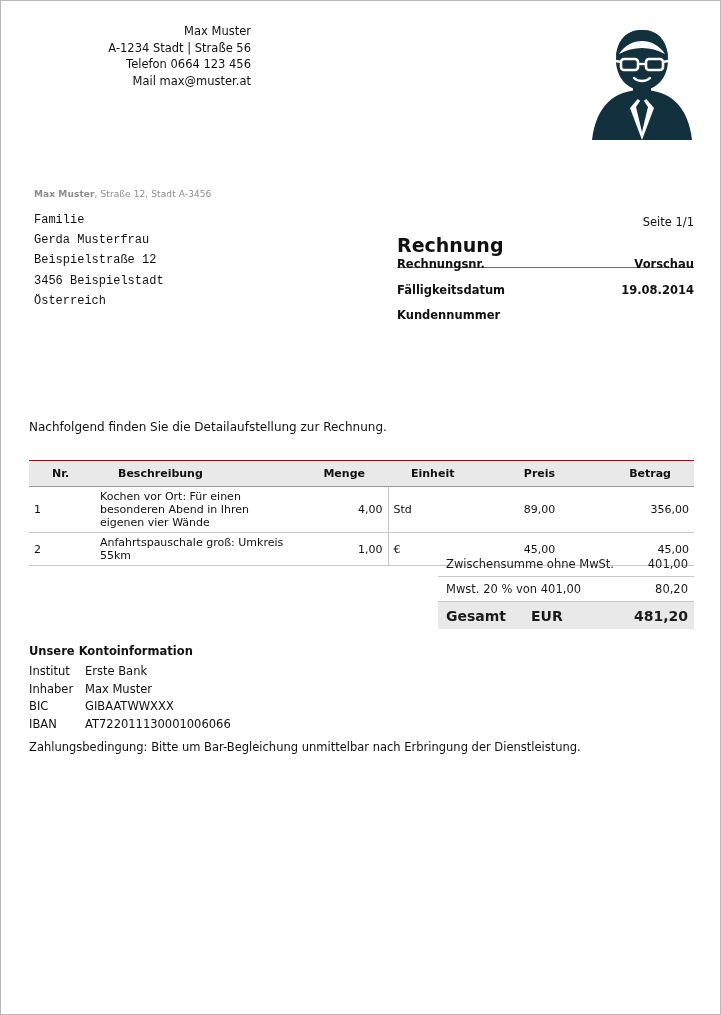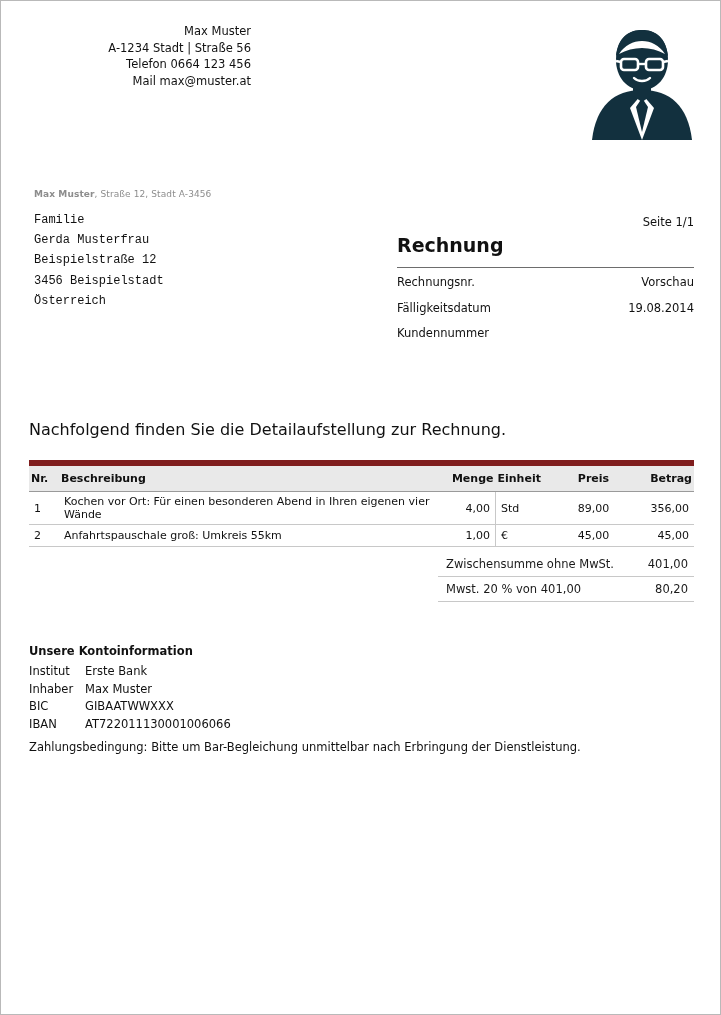--- a/index.html
+++ b/index.html
@@ -102,55 +102,56 @@
     position: absolute;
     left: 0;
     top: 52px;
     width: 297px;
     height: 1px;
     background: #6d6d6d;
   }
   .meta-rows {
     position: absolute;
     left: 0;
-    top: 57px;
+    top: 39px;
     width: 297px;
+    font-weight: bold;
   }
   .meta-row {
     position: relative;
     height: 25.5px;
     font-size: 11.5px;
     color: #111;
   }
   .meta-row .k { position: absolute; left: 0; top: 3px; }
   .meta-row .v { position: absolute; right: 0; top: 3px; }
 
   .intro {
     position: absolute;
     left: 0;
     top: 419px;
-    font-size: 16px;
+    font-size: 12px;
     color: #111;
   }
 
   
   .items {
     position: absolute;
     left: 0;
     top: 459px;
     width: 665px;
     border-collapse: collapse;
     font-size: 11px;
   }
   .items th {
     background: #e9e9e9;
-    border-top: 6px solid #7f1d1d;
+    border-top: 1px solid #7f1d1d;
     border-bottom: 1px solid #9a9a9a;
     font-weight: bold;
-    padding: 4px 2px;
+    padding: 4px 23px;
     height: 17px;
     color: #111;
   }
   .items td {
     border-bottom: 1px solid #c8c8c8;
     padding: 3px 5px;
     height: 15px;
     color: #111;
   }
   .items .c-nr    { width: 20px; text-align: left; }
@@ -331,20 +332,25 @@
 
   <div class="totals">
     <div class="tot-row sub">
       <span class="k">Zwischensumme ohne MwSt.</span>
       <span class="v">401,00</span>
     </div>
     <div class="tot-row">
       <span class="k">Mwst. 20 % von 401,00</span>
       <span class="v">80,20</span>
     </div>
+    <div class="tot-row grand">
+      <span class="k">Gesamt</span>
+      <span class="k2">EUR</span>
+      <span class="v">481,20</span>
+    </div>
   </div>
 
   <div class="bank">
     <h4>Unsere Kontoinformation</h4>
     <div class="row">
       <span class="k">Institut</span>
       <span class="v">Erste Bank</span>
     </div>
     <div class="row">
       <span class="k">Inhaber</span>

